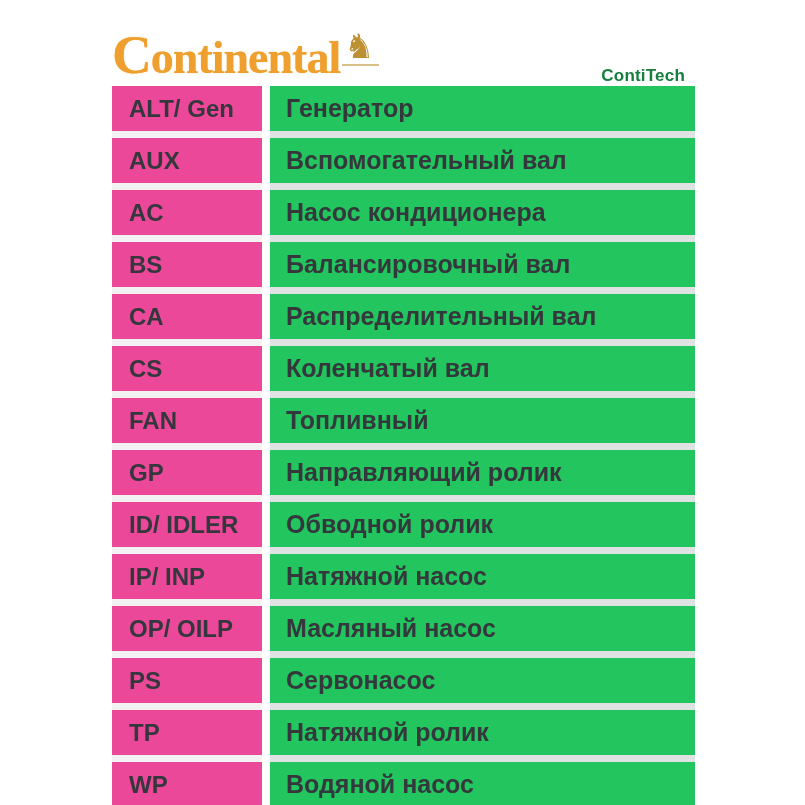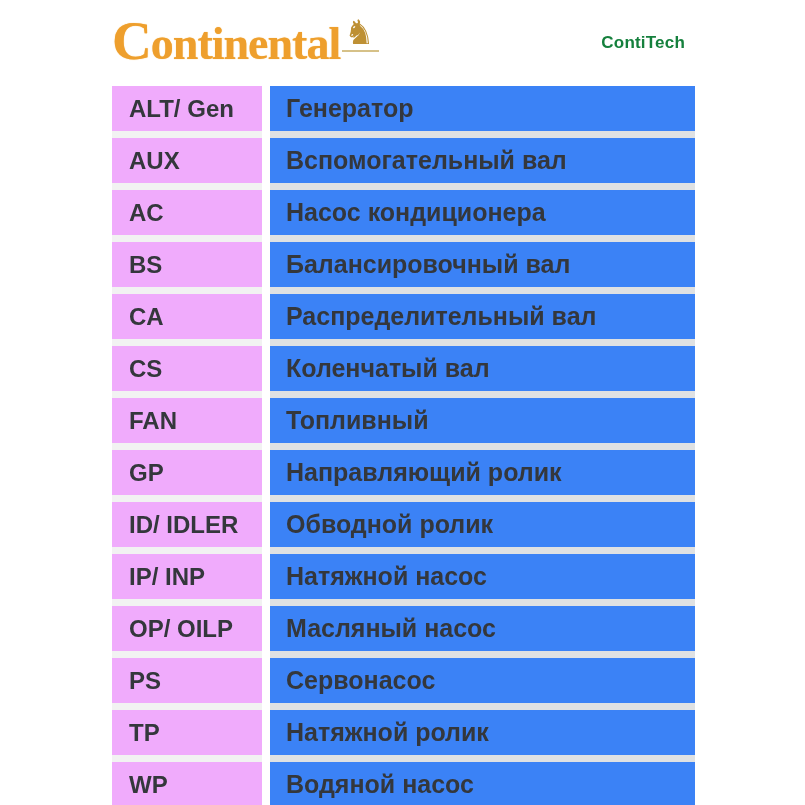--- a/index.html
+++ b/index.html
@@ -14,21 +14,21 @@
     overflow: hidden;
     background: #ffffff;
   }
 
   
   .header {
     position: absolute;
     left: 112px; top: 0;
     width: 583px; height: 86px;
     display: flex;
-    align-items: center;
+    align-items: flex-end;
     justify-content: space-between;
     gap: 32px;
   }
   .logo {
     display: flex;
     align-items: flex-start;
     margin-top: -4px;
   }
   .logo-text {
     display: block;
@@ -80,22 +80,22 @@
   .col-abbr { background: #f2f2f2; }
   .col-term { background: #dfe1e3; }
 
   .cell {
     height: 45px;
     flex: 0 0 45px;
     display: flex;
     align-items: center;
     box-sizing: border-box;
   }
-  .col-abbr .cell { background: #f0abfc; padding-left: 17px; }
-  .col-term .cell { background: #3b82f6; padding-left: 16px; }
+  .col-abbr .cell { background: #ec4899; padding-left: 17px; }
+  .col-term .cell { background: #22c55e; padding-left: 16px; }
 
   .cell span {
     font-size: 24px;
     font-weight: 700;
     color: #34373C;
     white-space: nowrap;
   }
   .col-term .cell span { font-size: 25px; }
 </style>
 </head>

